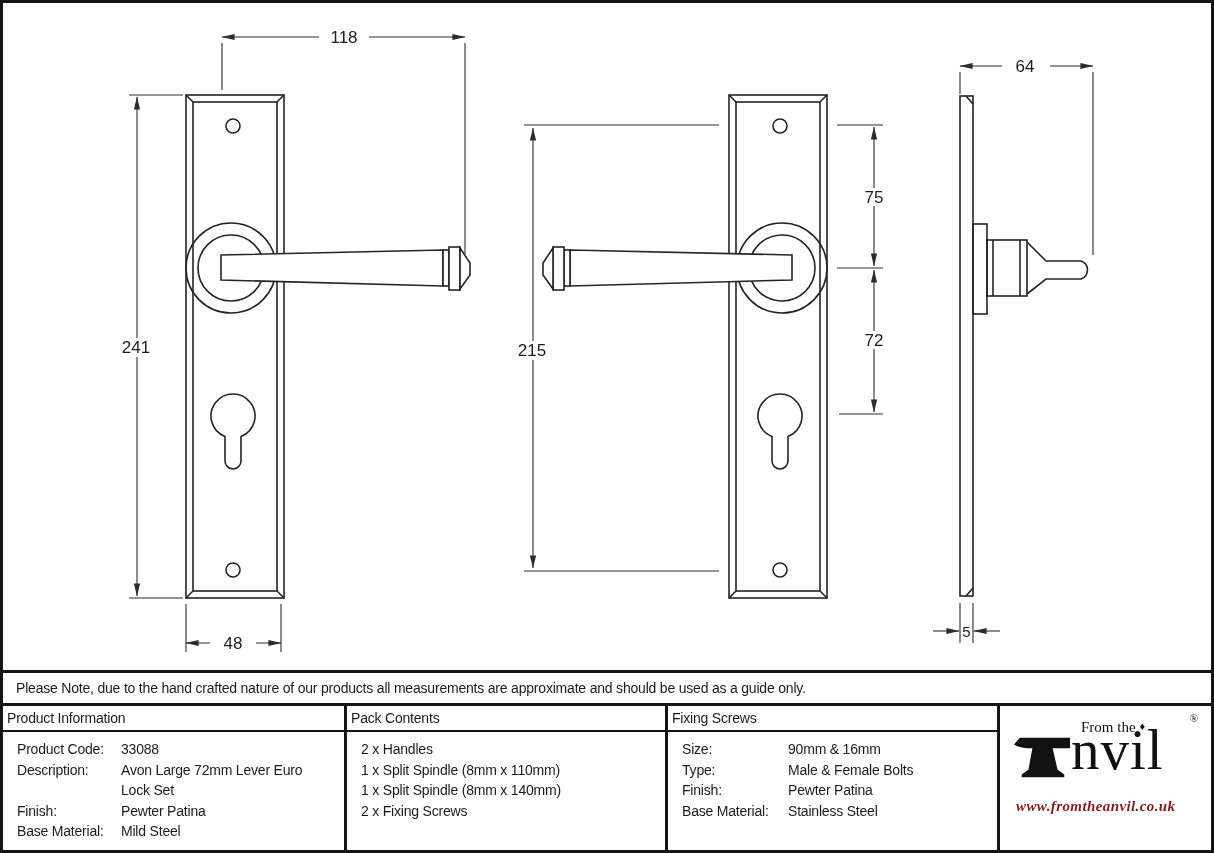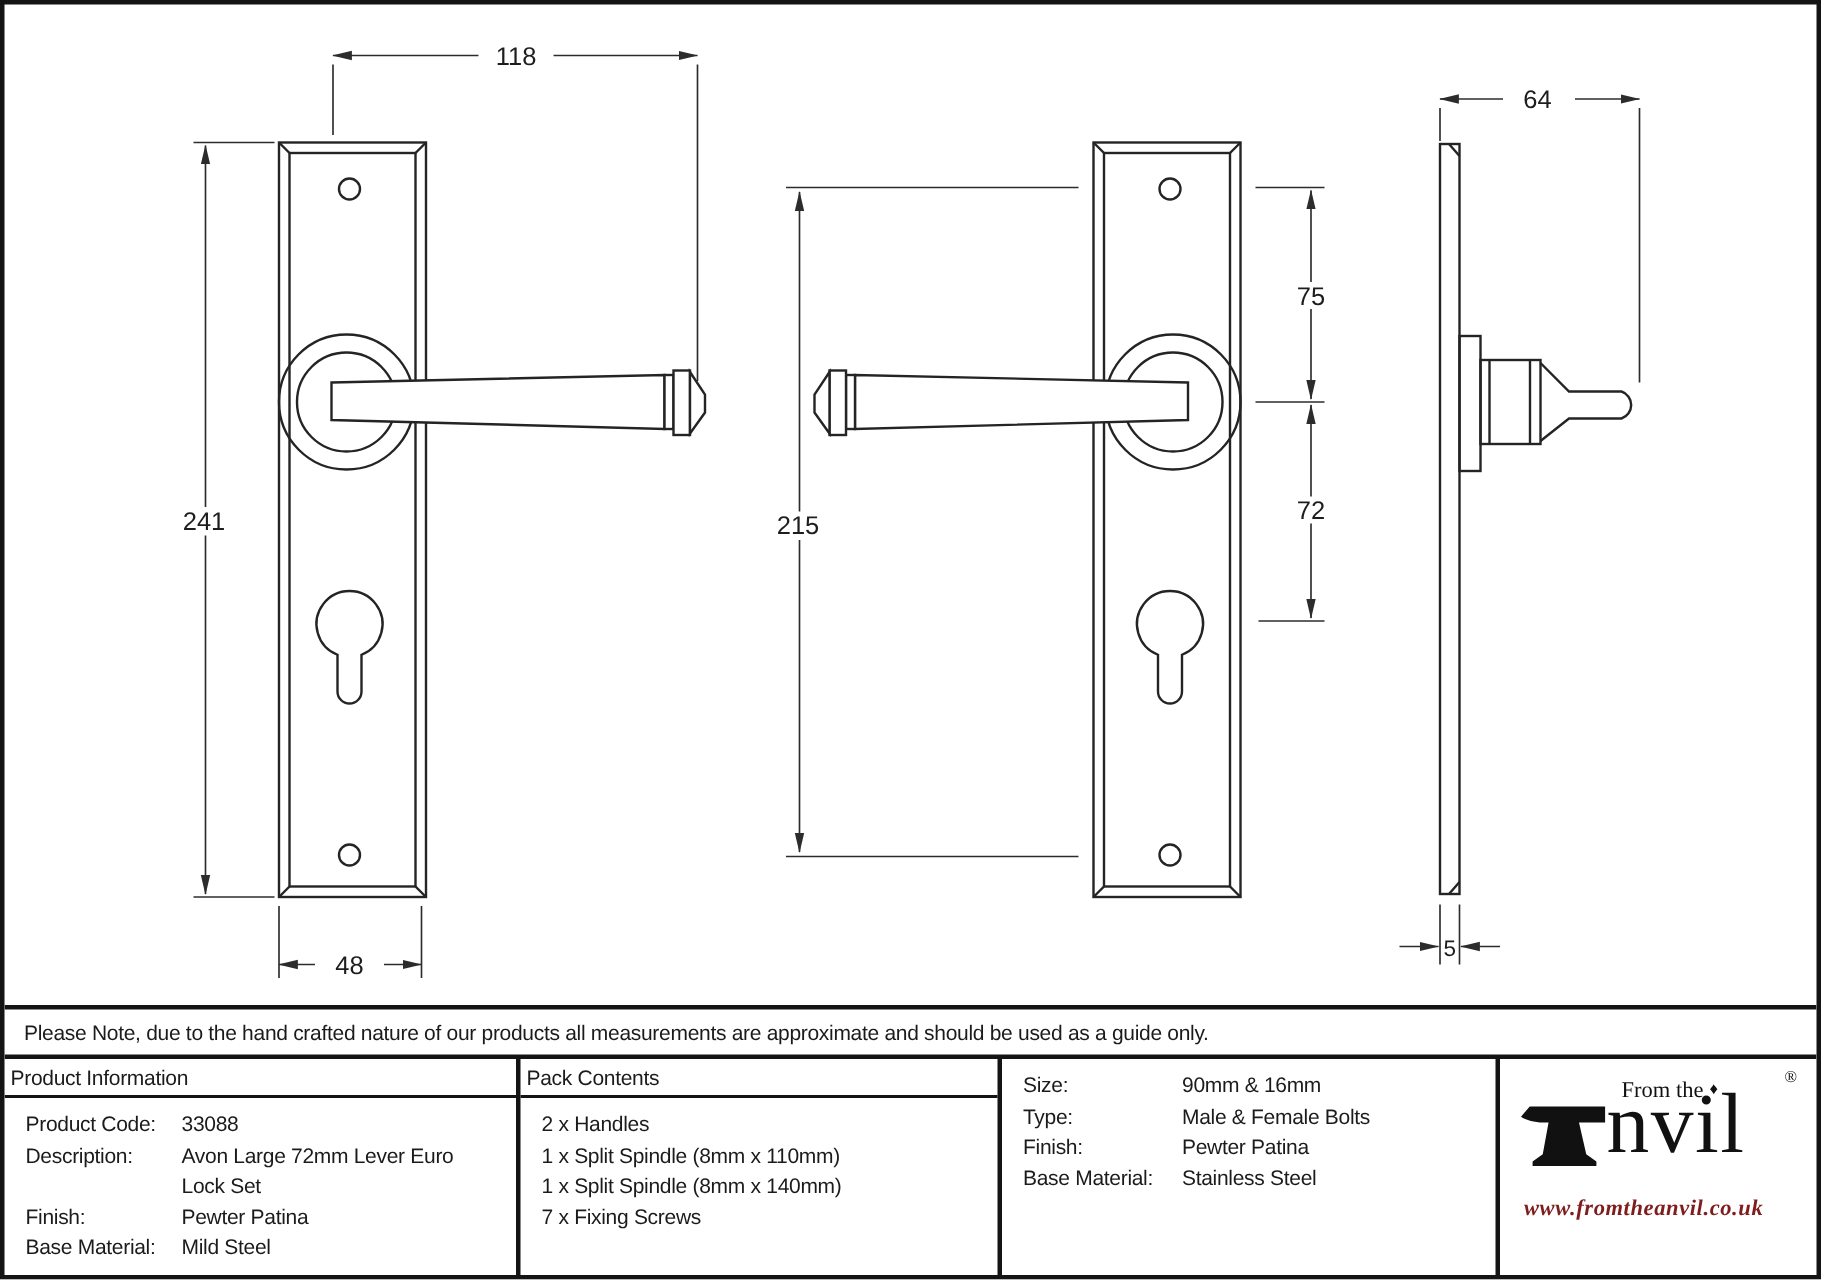--- a/index.html
+++ b/index.html
@@ -187,25 +187,26 @@
         </div>
       </div>
     </div>
 
     <div class="col col2 bordered">
       <div class="col-header">Pack Contents</div>
       <div class="col-body">
         <div class="pack-item">2 x Handles</div>
         <div class="pack-item">1 x Split Spindle (8mm x 110mm)</div>
         <div class="pack-item">1 x Split Spindle (8mm x 140mm)</div>
-        <div class="pack-item">7 x Fixing Screws</div>
+        <div class="pack-item">2 x Fixing Screws</div>
       </div>
     </div>
 
     <div class="col col3 bordered">
+      <div class="col-header">Fixing Screws</div>
       <div class="col-body">
         <div class="kv3">
           <span>Size:</span>
           <span>90mm &amp; 16mm</span>
         </div>
         <div class="kv3">
           <span>Type:</span>
           <span>Male &amp; Female Bolts</span>
         </div>
         <div class="kv3">

